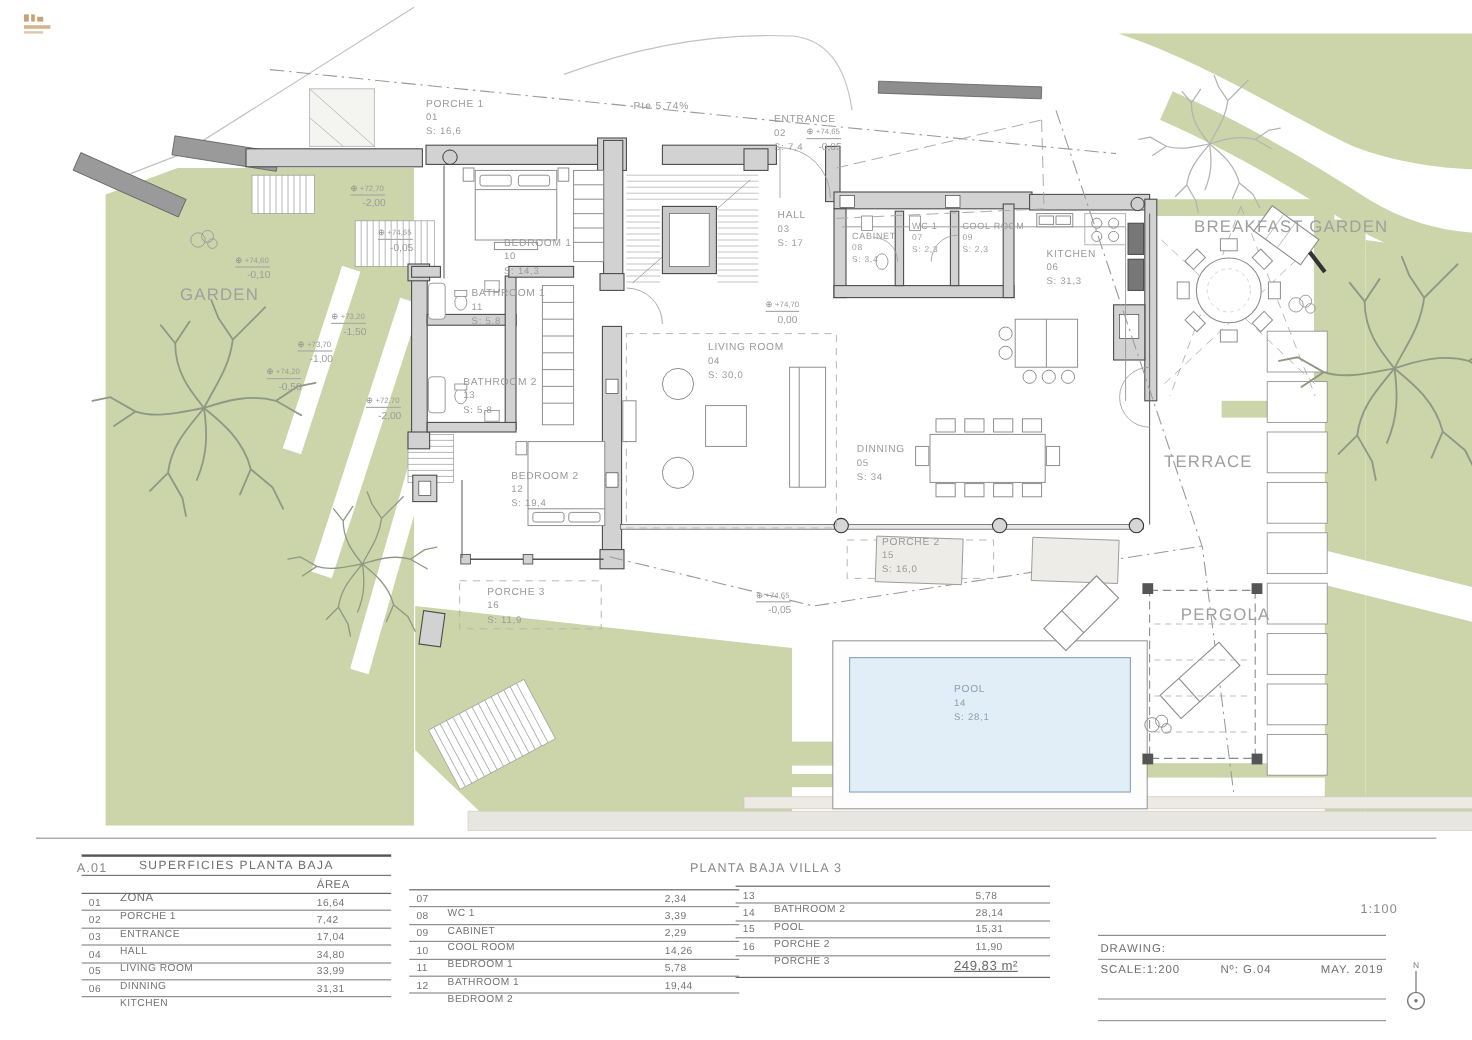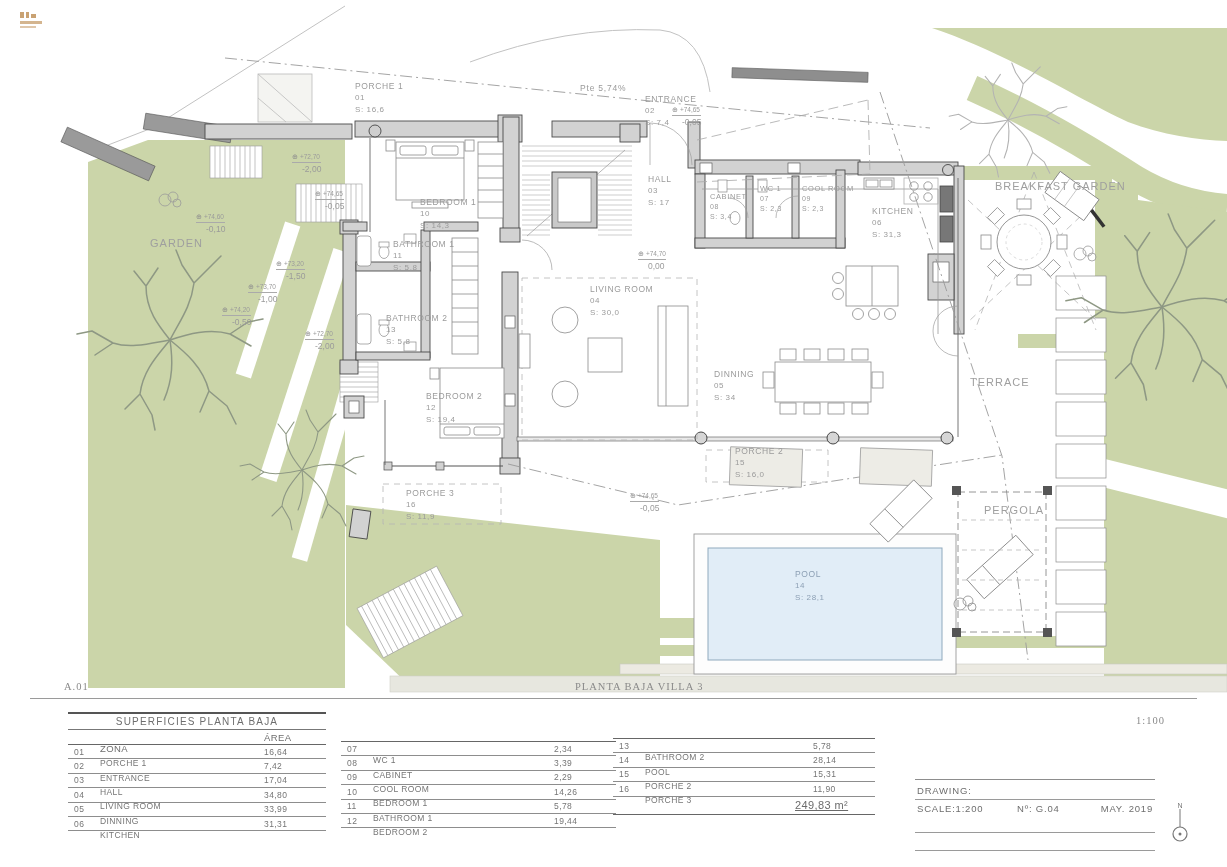--- a/index.html
+++ b/index.html
@@ -4,31 +4,31 @@
 <style>
   html,body{margin:0;padding:0;background:#ffffff;}
   body{width:1227px;height:867px;position:relative;overflow:hidden;
        font-family:"Liberation Sans", sans-serif;}
   .sheet{position:absolute;inset:0;background:#fff;}
 
   
   .room-label{position:absolute;color:#9b9b9b;font-size:8px;letter-spacing:.6px;
               line-height:12px;white-space:nowrap;z-index:4;}
   .room-label .rl-name{font-size:8.5px;}
-  .zone-label{position:absolute;color:#9f9f9f;font-size:11px;letter-spacing:1px;
+  .zone-label{position:absolute;color:#9f9f9f;font-size:14px;letter-spacing:1px;
               white-space:nowrap;z-index:4;}
   .slope-label{position:absolute;color:#9a9a9a;font-size:8.5px;letter-spacing:.8px;z-index:4;}
   .elev{position:absolute;color:#9b9b9b;z-index:4;white-space:nowrap;}
   .elev .elev-top{font-size:6.5px;border-bottom:.5px solid #aaa;padding-bottom:1px;}
   .elev .elev-icon{font-size:7px;margin-right:2px;color:#8d8d8d;}
   .elev .elev-val{font-size:8.5px;margin-top:1px;padding-left:10px;}
 
   
-  .footer-text{position:absolute;top:681px;color:#8a8a8a;font-size:10.5px;
-               letter-spacing:1px;z-index:5;font-family:Liberation Serif, serif;}
+  .footer-text{position:absolute;top:718px;color:#8a8a8a;font-size:10.5px;
+               letter-spacing:1px;z-index:5;}
   .footer-rule{position:absolute;top:698px;left:30px;width:1167px;
                border-top:1px solid #9a9a9a;z-index:5;}
 
   
   .areas-table{position:absolute;color:#757575;font-size:8.5px;letter-spacing:.4px;z-index:6;}
   .tbl-title{text-align:center;font-size:10px;letter-spacing:1.2px;color:#6e6e6e;
              border-top:2px solid #555;border-bottom:1px solid #777;
              padding:2px 0 2px 0;height:11px;}
   .tbl-head{display:flex;border-bottom:1.5px solid #666;height:14px;align-items:center;
             font-size:9.5px;color:#6e6e6e;}
@@ -473,21 +473,21 @@
     <div class="rl-name">PORCHE 3</div>
       <div>16</div>
       <div>S: 11,9</div>
   </div>
 
   <div class="zone-label" style="left:150px;top:237px;">GARDEN</div>
   <div class="zone-label" style="left:970px;top:376px;text-align:right;">TERRACE</div>
   <div class="zone-label" style="left:984px;top:504px;">PERGOLA</div>
   <div class="zone-label" style="left:995px;top:180px;">BREAKFAST GARDEN</div>
 
-  <div class="slope-label" style="left:580px;top:83px;">Pte  5,74%</div>
+  <div class="slope-label" style="left:528px;top:83px;">Pte  5,74%</div>
 
   <div class="elev" style="left:292px;top:153px;">
     <div class="elev-top"><span class="elev-icon">⊕</span><span>+72,70</span></div>
     <div class="elev-val">-2,00</div>
   </div>
   <div class="elev" style="left:315px;top:190px;">
     <div class="elev-top"><span class="elev-icon">⊕</span><span>+74,65</span></div>
     <div class="elev-val">-0,05</div>
   </div>
   <div class="elev" style="left:196px;top:213px;">

